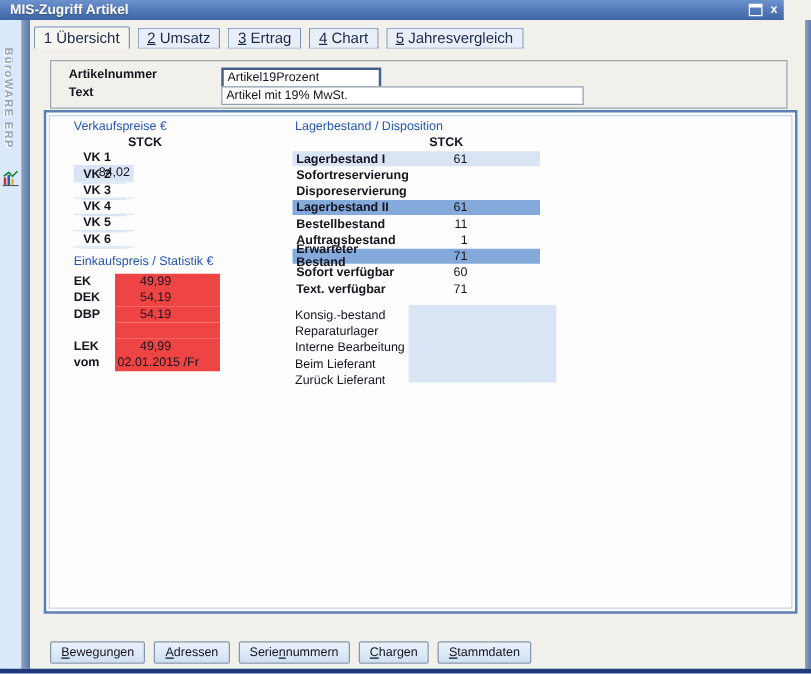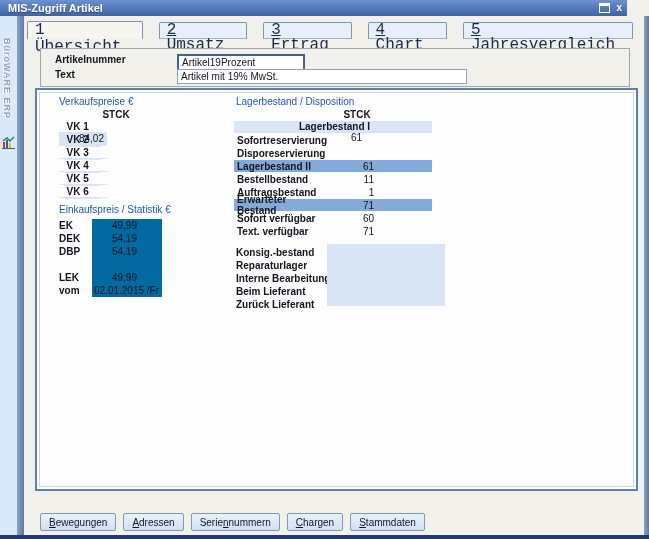--- a/index.html
+++ b/index.html
@@ -23,23 +23,23 @@
               text-shadow:1px 1px 0 #ffffff;}
   .stats-icon{position:absolute;left:2px;top:120px;width:13px;height:13px;}
   .frame-left{position:absolute;left:17px;top:16px;width:7px;height:519px;
               background:linear-gradient(90deg,#8aa2c4,#5b7aa8);}
   .frame-right{position:absolute;left:644px;top:16px;width:5px;height:519px;
                background:linear-gradient(90deg,#8aa2c4,#5b7aa8);}
   .frame-bottom{position:absolute;left:0;top:535px;width:649px;height:4px;background:#1e3a78;}
 
   
   .tab-bar{position:absolute;left:27px;top:22px;height:17px;display:flex;align-items:flex-end;}
-  .tab{height:15px;line-height:15px;padding:0 7px;margin-right:16px;background:#e9eff8;
-       border:1px solid #7a94c2;border-bottom:1px solid #9cb0cf;font-size:16px;color:#1a2a4a;
-       border-radius:2px 2px 0 0;cursor:default;font-family:Liberation Mono, monospace;}
+  .tab{height:15px;line-height:15px;padding:0 7px;margin-right:6px;background:#e9eff8;
+       border:1px solid #7a94c2;border-bottom:1px solid #9cb0cf;font-size:12px;color:#1a2a4a;
+       border-radius:2px 2px 0 0;cursor:default;}
   .tab.active{background:#f7f5ef;height:17px;line-height:17px;border-bottom:none;}
   .u{text-decoration:underline;}
 
   
   .form-box{position:absolute;left:40px;top:48px;width:588px;height:37px;
             border:1px solid #9ba6b2;background:#f2f0ea;}
   .form-row{position:absolute;left:14px;display:flex;align-items:flex-start;}
   .form-label{display:inline-block;width:85px;font-weight:bold;font-size:10px;}
   .form-row input{font-family:"Liberation Sans",sans-serif;font-size:10px;height:13px;
                   padding:0 3px;background:#fff;color:#14141e;margin-left:37px;}
@@ -61,39 +61,39 @@
   .vkcell1{width:48px;height:13px;background:#d9e4f4;text-align:right;box-sizing:border-box;
            padding-right:3px;line-height:13px;}
   .vkgap{width:14px;}
   .vkcell2{width:36px;height:13px;background:#d9e4f4;}
 
   
   #ek-title{left:22px;top:114px;}
   #ek-rows{position:absolute;left:22px;top:129px;}
   .ekrow{display:flex;height:13px;align-items:center;}
   .eklabel{width:33px;font-weight:bold;}
-  .ekcell{width:70px;height:13px;background:#0369a1;line-height:13px;box-sizing:border-box;}
+  .ekcell{width:84px;height:13px;background:#ef4444;line-height:13px;box-sizing:border-box;}
   .ekcell .ekval{display:inline-block;}
   .ekcell.r .ekval{width:45px;text-align:right;}
   .ekcell.l{padding-left:2px;}
 
   
   #lager-title{left:199px;top:6px;}
   #lager-stck{left:300px;top:19px;width:40px;}
   #lager-rows{position:absolute;left:197px;top:31px;width:198px;}
   .lrow{display:flex;height:12px;margin-bottom:1px;align-items:center;}
-  .lrow.light{background:#d9e4f4;flex-direction:column;}
+  .lrow.light{background:#d9e4f4;}
   .lrow.medium{background:#84aadb;}
   .llabel{flex:1;font-weight:bold;padding-left:3px;}
   .lval{width:58px;text-align:right;}
   .lspacer{width:58px;}
 
   
   #sonst-rows{position:absolute;left:199px;top:156px;}
-  .srow{height:13px;font-weight:bold;display:flex;align-items:center;}
+  .srow{height:13px;font-weight:normal;display:flex;align-items:center;}
   .sonst-block{position:absolute;left:290px;top:154px;width:118px;height:62px;background:#d9e4f4;}
 
   
   .footer{position:absolute;left:40px;top:513px;display:flex;gap:7px;}
   .footer-btn{font-family:"Liberation Sans",sans-serif;font-size:10px;color:#14141e;
               height:18px;padding:0 8px;background:linear-gradient(#eaf2fb,#cfe0f3);
               border:1px solid #8696ad;border-radius:2px;cursor:default;}
 </style>
 </head>
 <body>

